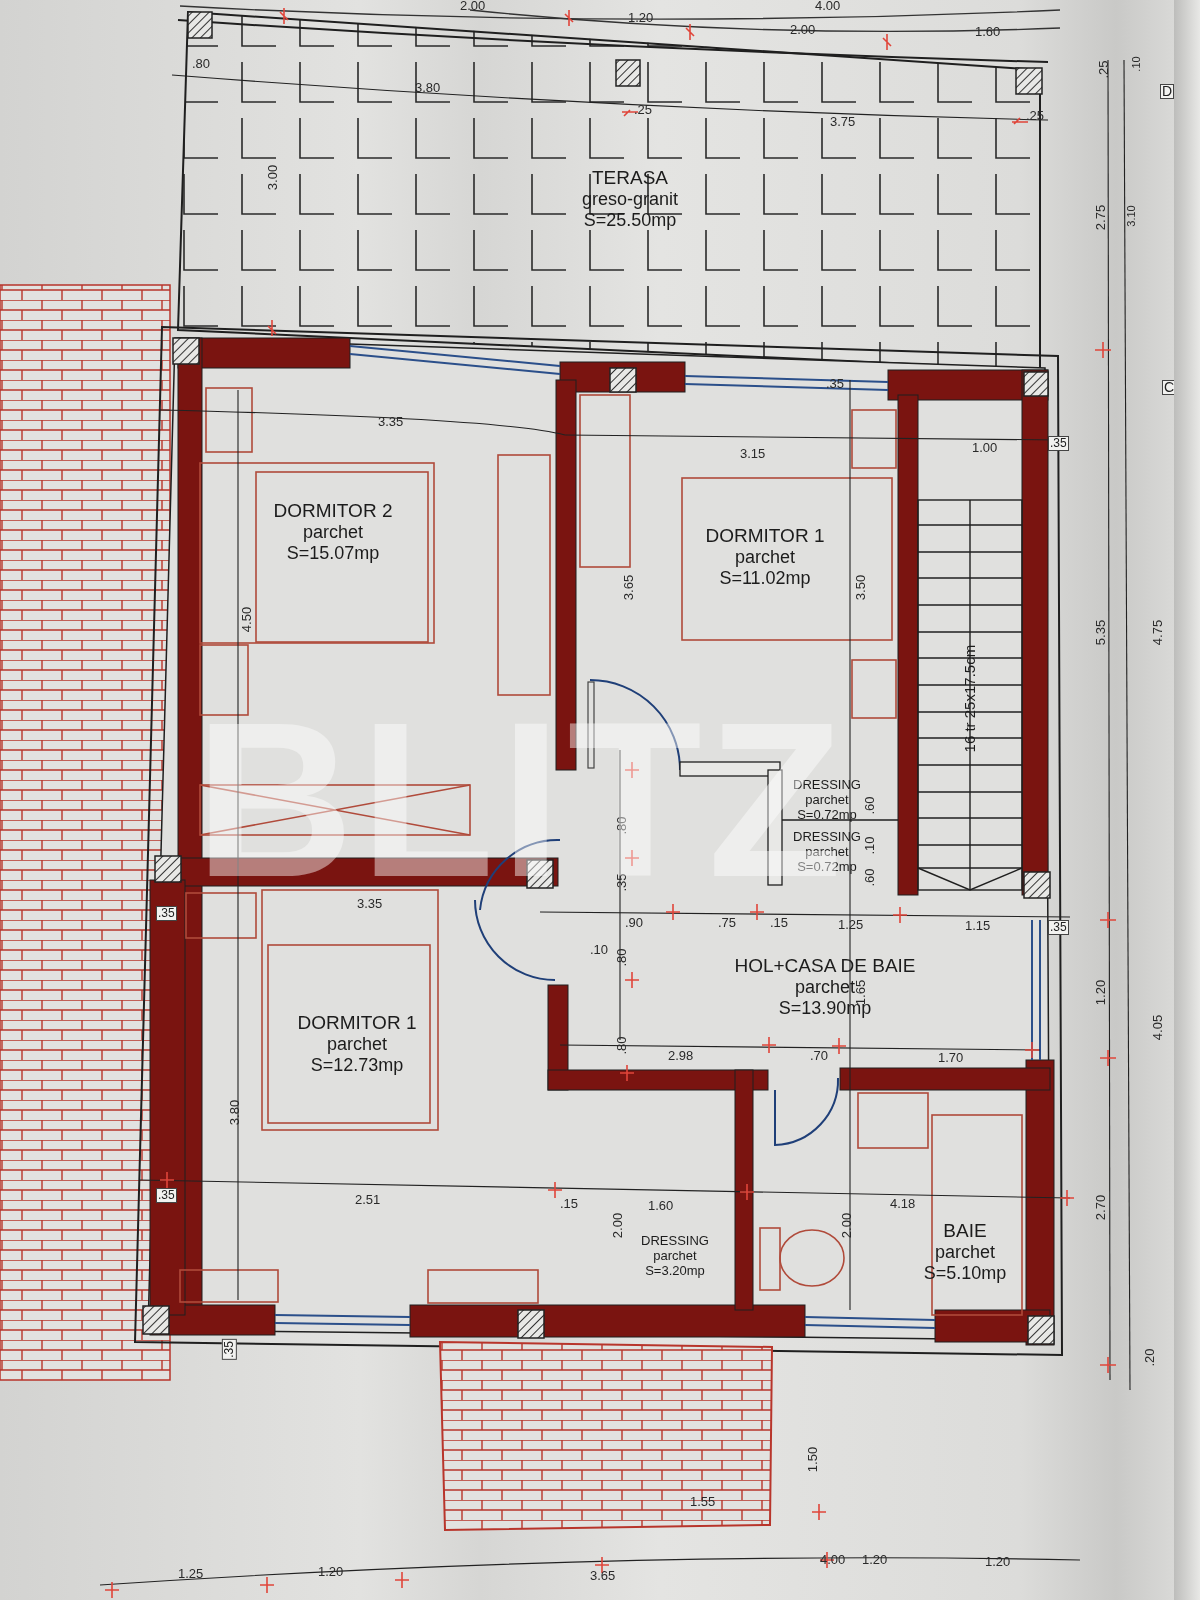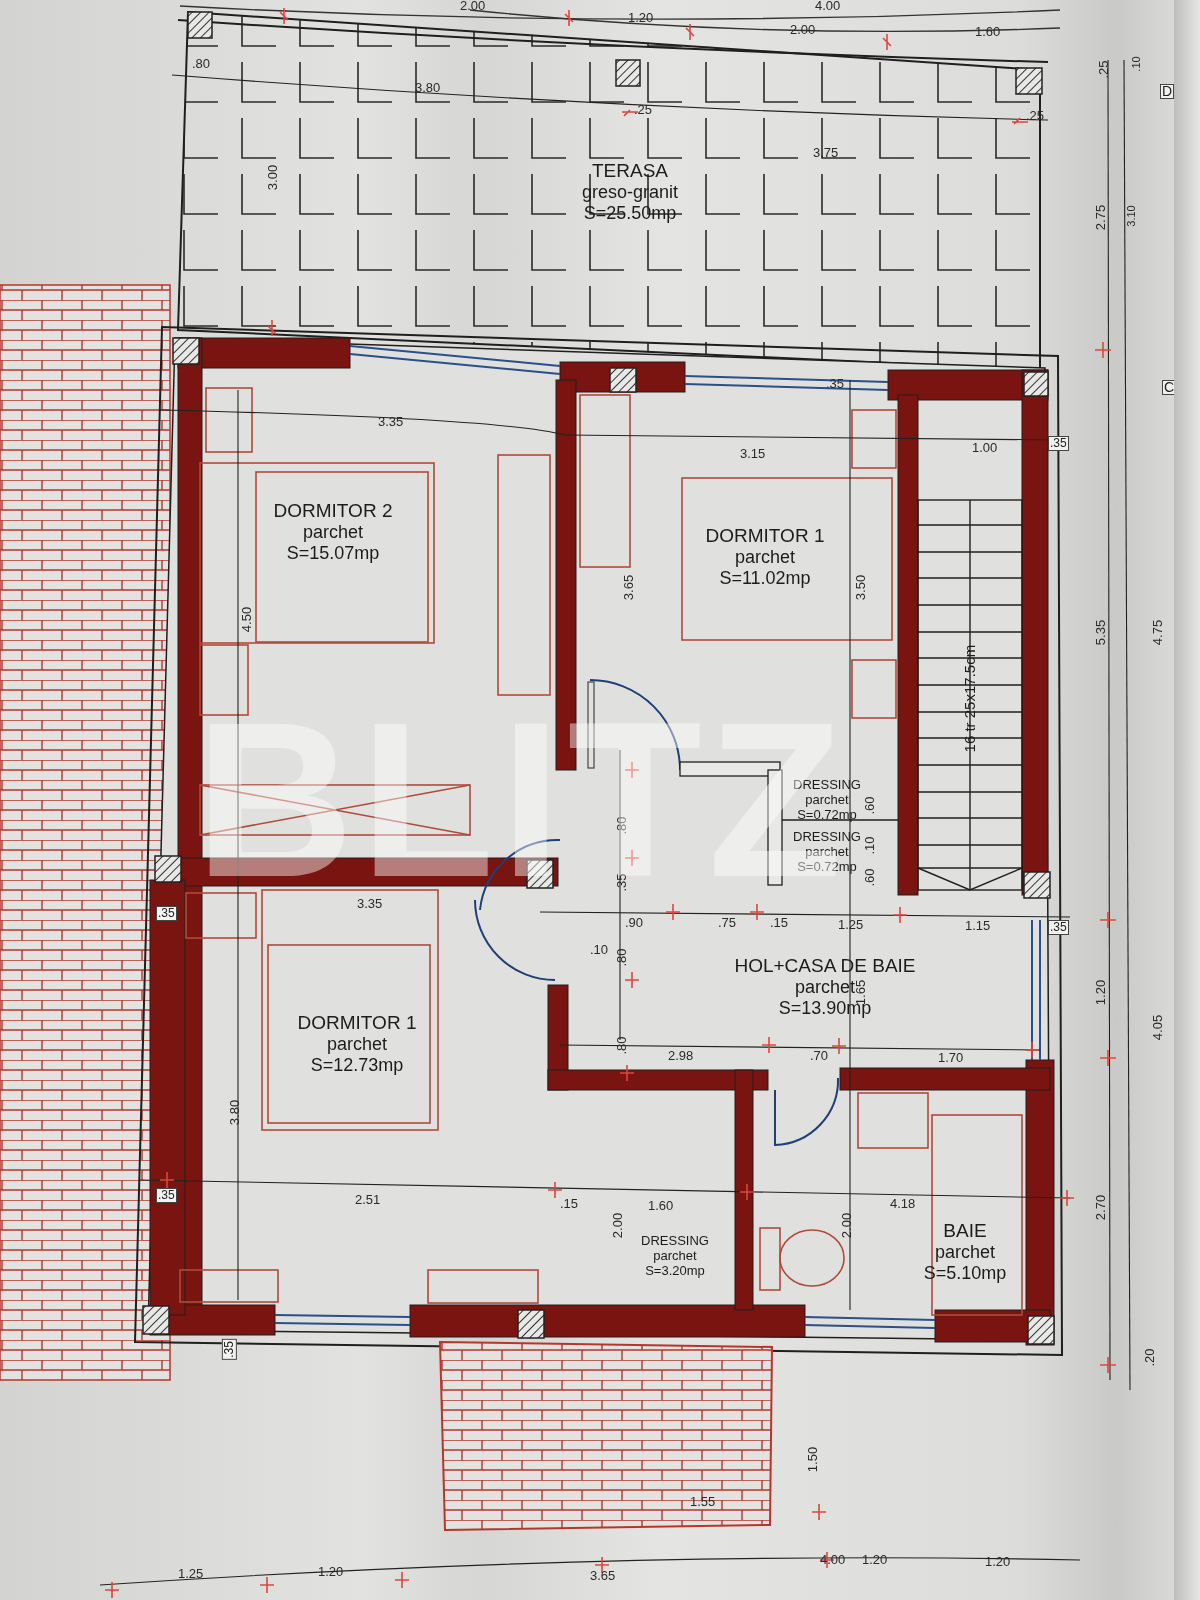--- a/index.html
+++ b/index.html
@@ -194,21 +194,21 @@
     <path d="M595 1565 h14 M602 1557 v16"></path>
         <path d="M820 1560 h14 M827 1552 v16"></path>
     <path d="M1100 920 h16 M1108 912 v16"></path>
         <path d="M1100 1058 h16 M1108 1050 v16"></path>
     <path d="M1100 1365 h16 M1108 1357 v16"></path>
   </g>
 
   <path d="M440 1342 L772 1347 L770 1525 L445 1530 Z" fill="url(#brick)" stroke="#b8352b" stroke-width="2"></path>
 </svg>
 
-<div class="lbl room-name" style="left:575px;top:160px;width:110px;">
+<div class="lbl room-name" style="left:575px;top:167px;width:110px;">
   <div>TERASA</div>
   <div class="room-sub">greso-granit</div>
   <div class="room-sub">S=25.50mp</div>
 </div>
 <div class="lbl" style="left:258px;top:500px;width:150px;">
   <div class="room-name">DORMITOR 2</div>
   <div class="room-sub">parchet</div>
   <div class="room-sub">S=15.07mp</div>
 </div>
 <div class="lbl" style="left:690px;top:525px;width:150px;">
@@ -249,21 +249,21 @@
 
 <div class="lbl v" style="left:900px;top:690px;width:140px;font-size:15px;">16 tr 25x17.5cm</div>
 
 <div class="dim" style="left:460px;top:-2px;">2.00</div>
 <div class="dim" style="left:628px;top:10px;">1.20</div>
 <div class="dim" style="left:815px;top:-2px;">4.00</div>
 <div class="dim" style="left:790px;top:22px;">2.00</div>
 <div class="dim" style="left:975px;top:24px;">1.60</div>
 
 <div class="dim" style="left:415px;top:80px;">3.80</div>
-<div class="dim" style="left:813px;top:114px;margin-top:31px;">3.75</div>
+<div class="dim" style="left:830px;top:114px;">3.75</div>
 <div class="dim" style="left:634px;top:102px;">.25</div>
 <div class="dim" style="left:1026px;top:108px;">.25</div>
 <div class="dim" style="left:192px;top:56px;">.80</div>
 <div class="dim v" style="left:260px;top:170px;">3.00</div>
 
 <div class="dim" style="left:378px;top:414px;">3.35</div>
 <div class="dim" style="left:740px;top:446px;">3.15</div>
 <div class="dim" style="left:972px;top:440px;">1.00</div>
 <div class="dim v" style="left:234px;top:612px;">4.50</div>
 <div class="dim v" style="left:616px;top:580px;">3.65</div>

